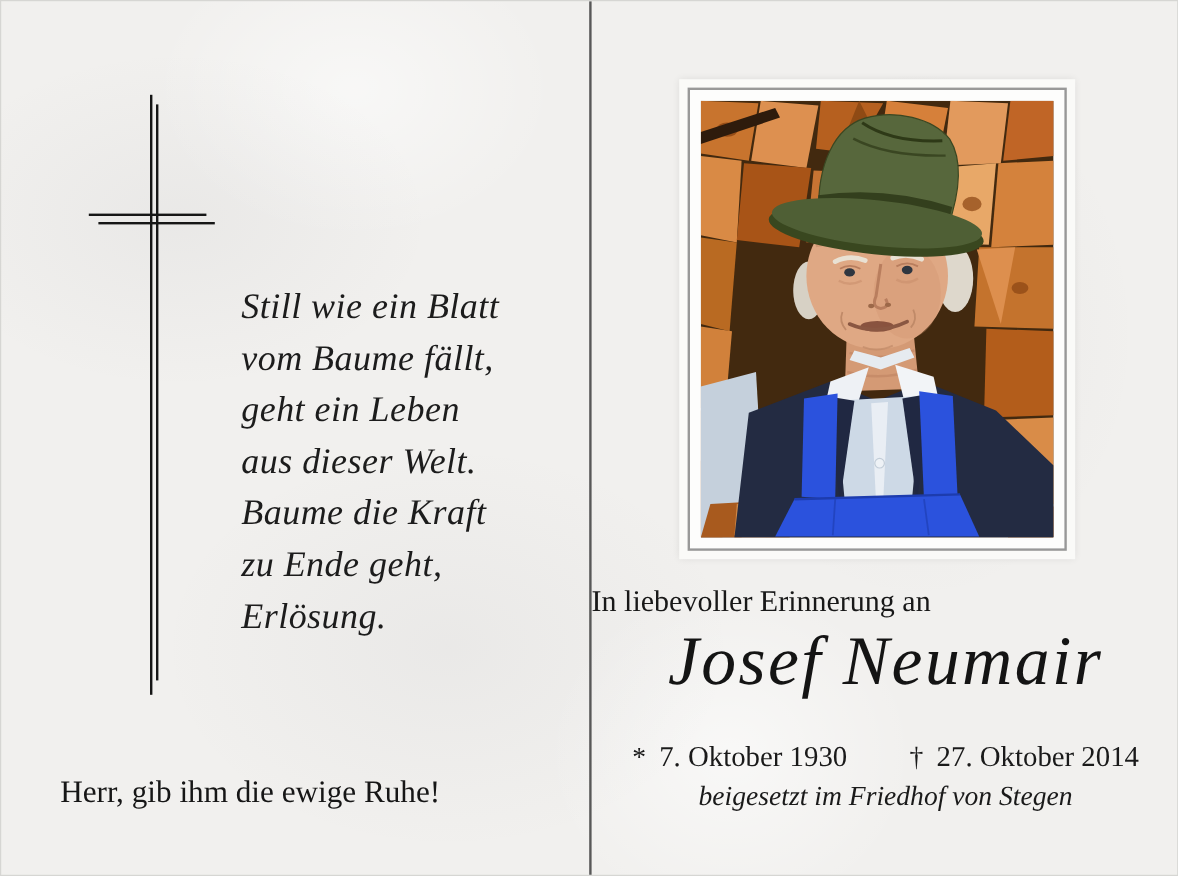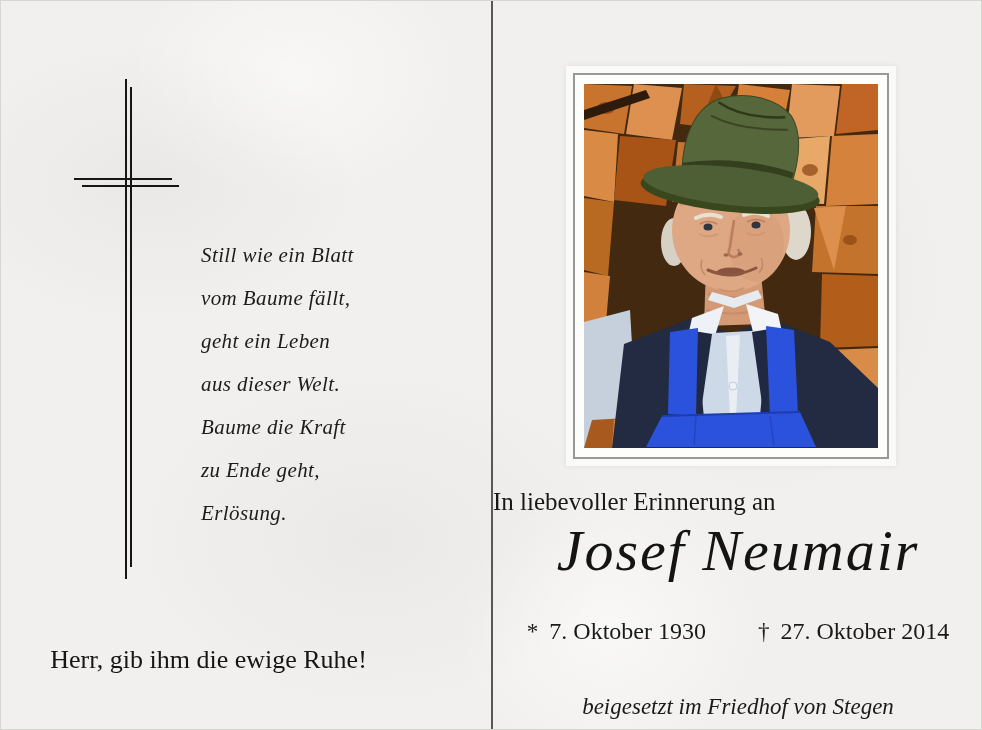--- a/index.html
+++ b/index.html
@@ -31,21 +31,21 @@
   
   .cross span { position:absolute; background:#161616; }
   .cv1 { left:124px; top:78px;  width:2px; height:500px; }
   .cv2 { left:129px; top:86px;  width:2px; height:480px; }
   .ch1 { left:73px;  top:177px; width:98px; height:2px; }
   .ch2 { left:81px;  top:184px; width:97px; height:2px; }
 
   .poem {
     position:absolute; left:200px; top:233px;
     font-style:italic;
-    font-size:21px; line-height:43px;
+    font-size:30px; line-height:43px;
     color:#1c1c1c;
     letter-spacing:0.4px;
   }
 
   .prayer {
     position:absolute; left:0; top:644px; width:394px;
     text-align:center;
     font-size:26px;
     color:#161616;
     padding-left:21px;
@@ -89,21 +89,20 @@
   }
   .date-item { display:inline-flex; gap:11px; align-items:baseline; }
   .sym { font-size:23px; }
 
   .burial {
     position:absolute; left:492px; top:650px; width:490px;
     text-align:center;
     font-style:italic;
     font-size:23px;
     color:#1a1a1a;
-    margin-top:43px;
   }
 </style>
 </head>
 <body>
 
 <div class="card">
 
   <section>
     <div class="cross">
       <span class="cv1"></span>

